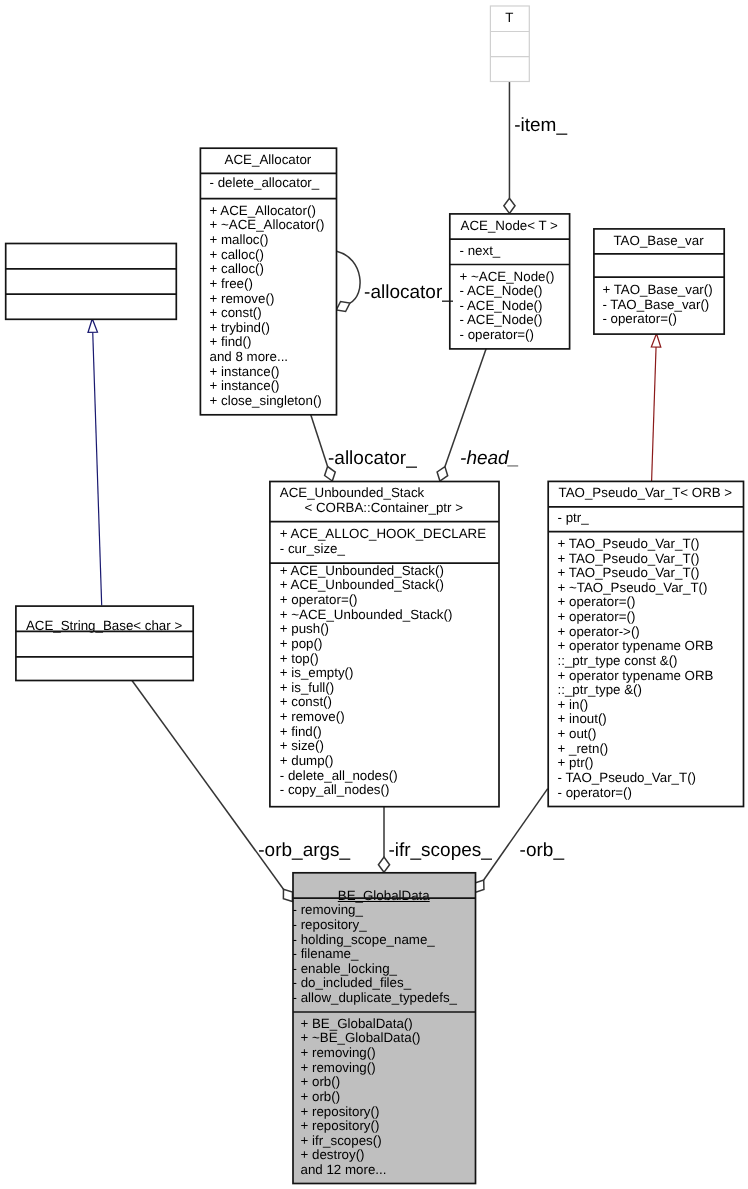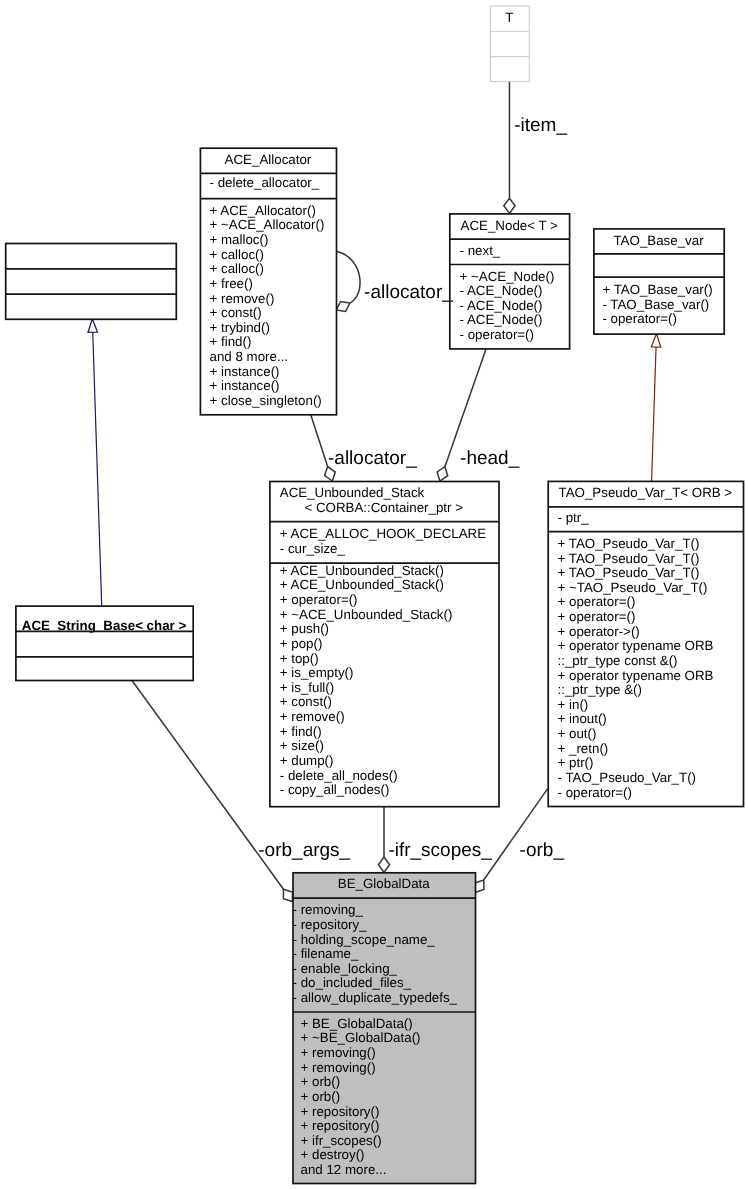--- a/index.html
+++ b/index.html
@@ -230,34 +230,34 @@
           <div class="row">+ inout()</div>
           <div class="row">+ out()</div>
           <div class="row">+ _retn()</div>
           <div class="row">+ ptr()</div>
           <div class="row">- TAO_Pseudo_Var_T()</div>
           <div class="row">- operator=()</div>
         </div>
       </div>
     </div>
     <div class="node" style="left: 15.4px; top: 605.6px; width: 177.3px; height: 74.4px; position: absolute;">
-      <div class="sec title" style="top: 0px; height: 41px; font-weight: bold;">
+      <div class="sec title" style="top: 0px; height: 41px;">
         <div class="rows">
           <div class="row">ACE_String_Base&lt; char &gt;</div>
         </div>
       </div>
       <div class="sec" style="top: 25.3px; height: 25.5px;">
         <div class="rows" style="padding-left: 9.49px;"></div>
       </div>
       <div class="sec" style="top: 50.8px; height: 23.6px;">
         <div class="rows" style="padding-left: 9.49px;"></div>
       </div>
     </div>
     <div class="node filled" style="left: 292.5px; top: 872.3px; width: 182.5px; height: 310.7px; position: absolute;">
-      <div class="sec title" style="top: 0px; height: 24px;">
+      <div class="sec title" style="top: 12px; height: 24px; text-decoration: underline;">
         <div class="rows">
           <div class="row">BE_GlobalData</div>
         </div>
       </div>
       <div class="sec" style="top: 25.3px; height: 113.9px; align-items: flex-end;">
         <div class="rows" style="padding-left: 7.99px;">
           <div class="row">- removing_</div>
           <div class="row">- repository_</div>
           <div class="row">- holding_scope_name_</div>
           <div class="row">- filename_</div>
@@ -278,17 +278,17 @@
           <div class="row">+ repository()</div>
           <div class="row">+ ifr_scopes()</div>
           <div class="row">+ destroy()</div>
           <div class="row">and 12 more...</div>
         </div>
       </div>
     </div>
     <div class="elabel" style="left: 514.2px; top: 107.3px;">-item_</div>
     <div class="elabel" style="left: 364.1px; top: 274.1px;">-allocator_</div>
     <div class="elabel" style="left: 328px; top: 439.7px;">-allocator_</div>
-    <div class="elabel" style="left: 460.1px; top: 440.4px;">-head_</div>
+    <div class="elabel" style="left: 460.1px; top: 440.4px; font-style: italic;">-head_</div>
     <div class="elabel" style="left: 258.3px; top: 832px;">-orb_args_</div>
     <div class="elabel" style="left: 388.4px; top: 832px;">-ifr_scopes_</div>
     <div class="elabel" style="left: 519.6px; top: 832px;">-orb_</div>
   </div>
 
 </body></html>

